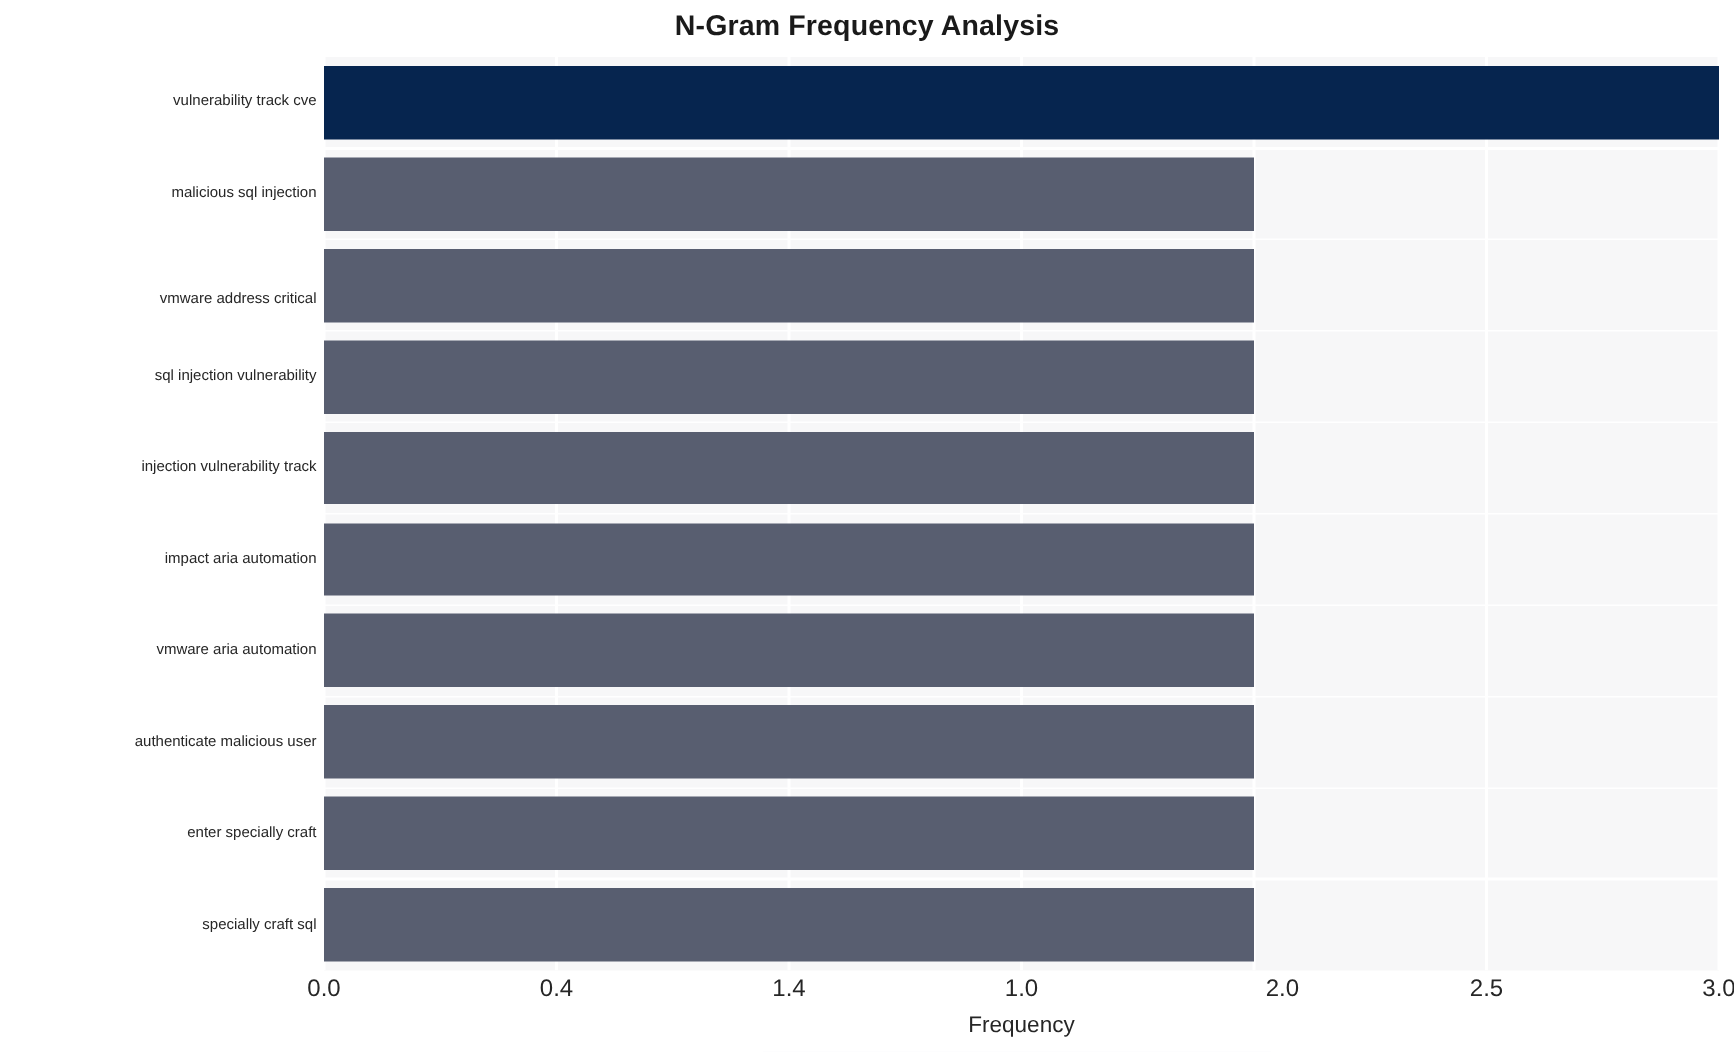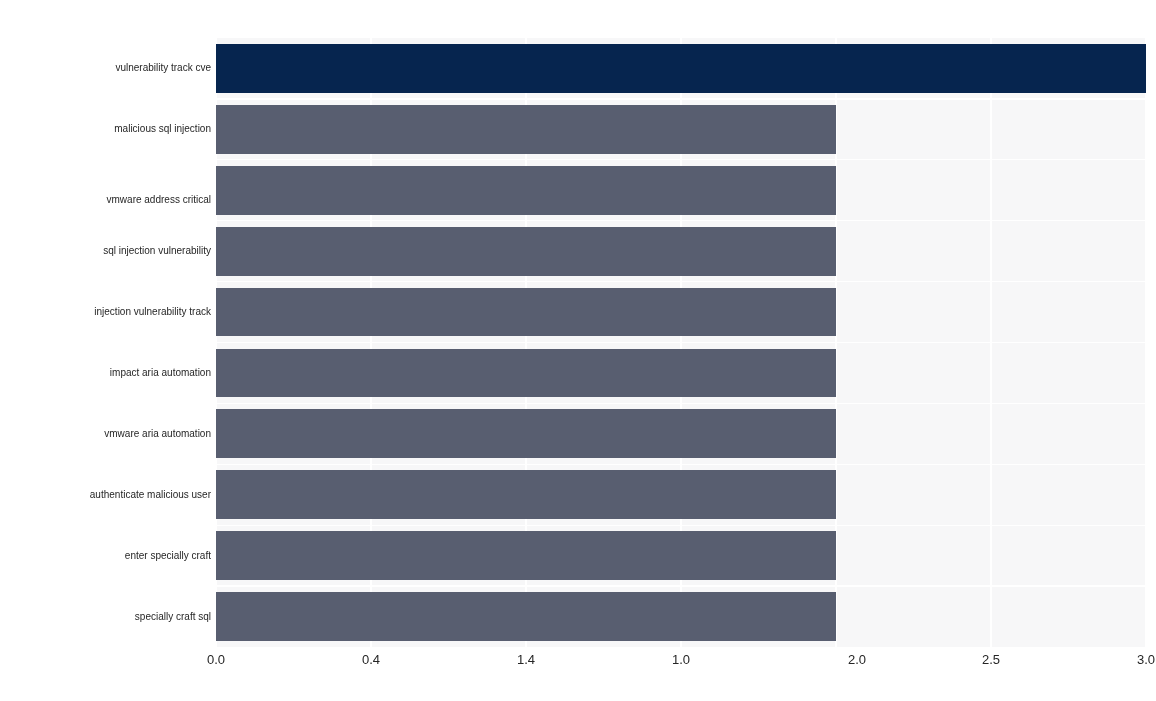--- a/index.html
+++ b/index.html
@@ -82,21 +82,21 @@
     font-size: 10px;
     color: #262626;
     white-space: nowrap;
     line-height: 17px;
   }
 
   
   .xtick {
     position: absolute;
     top: 651px;
-    font-size: 13px;
+    font-size: 16px;
     color: #262626;
     text-align: center;
     width: 60px;
     margin-left: -30px;
     line-height: 17px;
   }
 
   
   #xlabel {
     position: absolute;
@@ -106,20 +106,21 @@
     text-align: center;
     font-size: 15px;
     color: #262626;
   }
 </style>
 </head>
 <body>
 
 <div id="figure">
 
+  <div id="chart-title">N-Gram Frequency Analysis</div>
 
   <div id="plot-area" style="background: rgb(247, 247, 248);">
     <div id="grid-layer">
         <div class="vgrid" style="left: -0.7px; background: rgb(255, 255, 255);"></div>
         <div class="vgrid" style="left: 154.3px; background: rgb(255, 255, 255);"></div>
         <div class="vgrid" style="left: 309.3px; background: rgb(255, 255, 255);"></div>
         <div class="vgrid" style="left: 464.3px; background: rgb(255, 255, 255);"></div>
         <div class="vgrid" style="left: 619.3px; background: rgb(255, 255, 255);"></div>
         <div class="vgrid" style="left: 774.3px; background: rgb(255, 255, 255);"></div>
         <div class="vgrid" style="left: 929.3px; background: rgb(255, 255, 255);"></div>
@@ -162,14 +163,15 @@
   <div id="xtick-layer">
       <div class="xtick" style="left: 216px;">0.0</div>
       <div class="xtick" style="left: 371px;">0.4</div>
       <div class="xtick" style="left: 526px;">1.4</div>
       <div class="xtick" style="left: 681px;">1.0</div>
       <div class="xtick" style="left: 836px; text-align: right;">2.0</div>
       <div class="xtick" style="left: 991px;">2.5</div>
       <div class="xtick" style="left: 1146px;">3.0</div>
     </div>
 
+  <div id="xlabel">Frequency</div>
 
 </div>
 
 </body></html>

